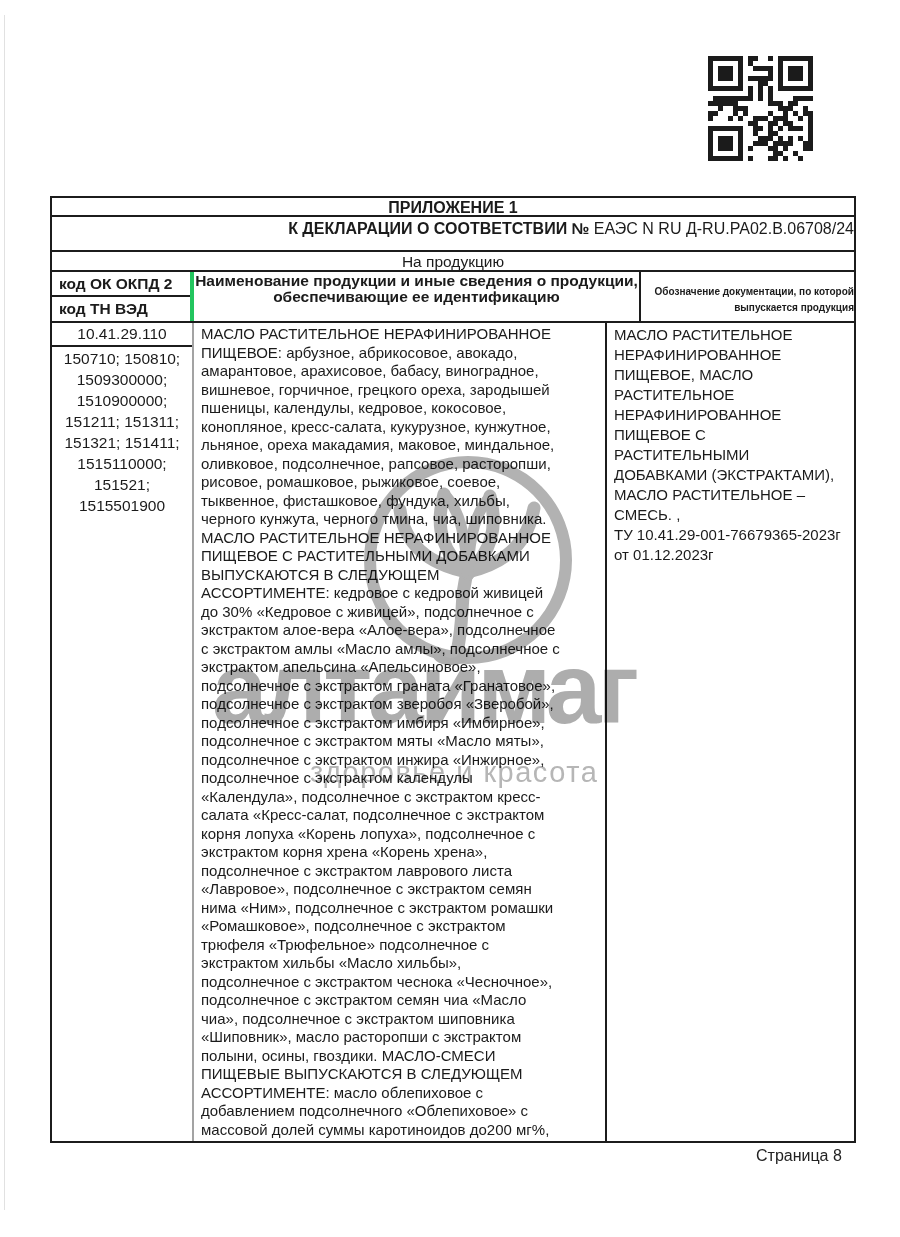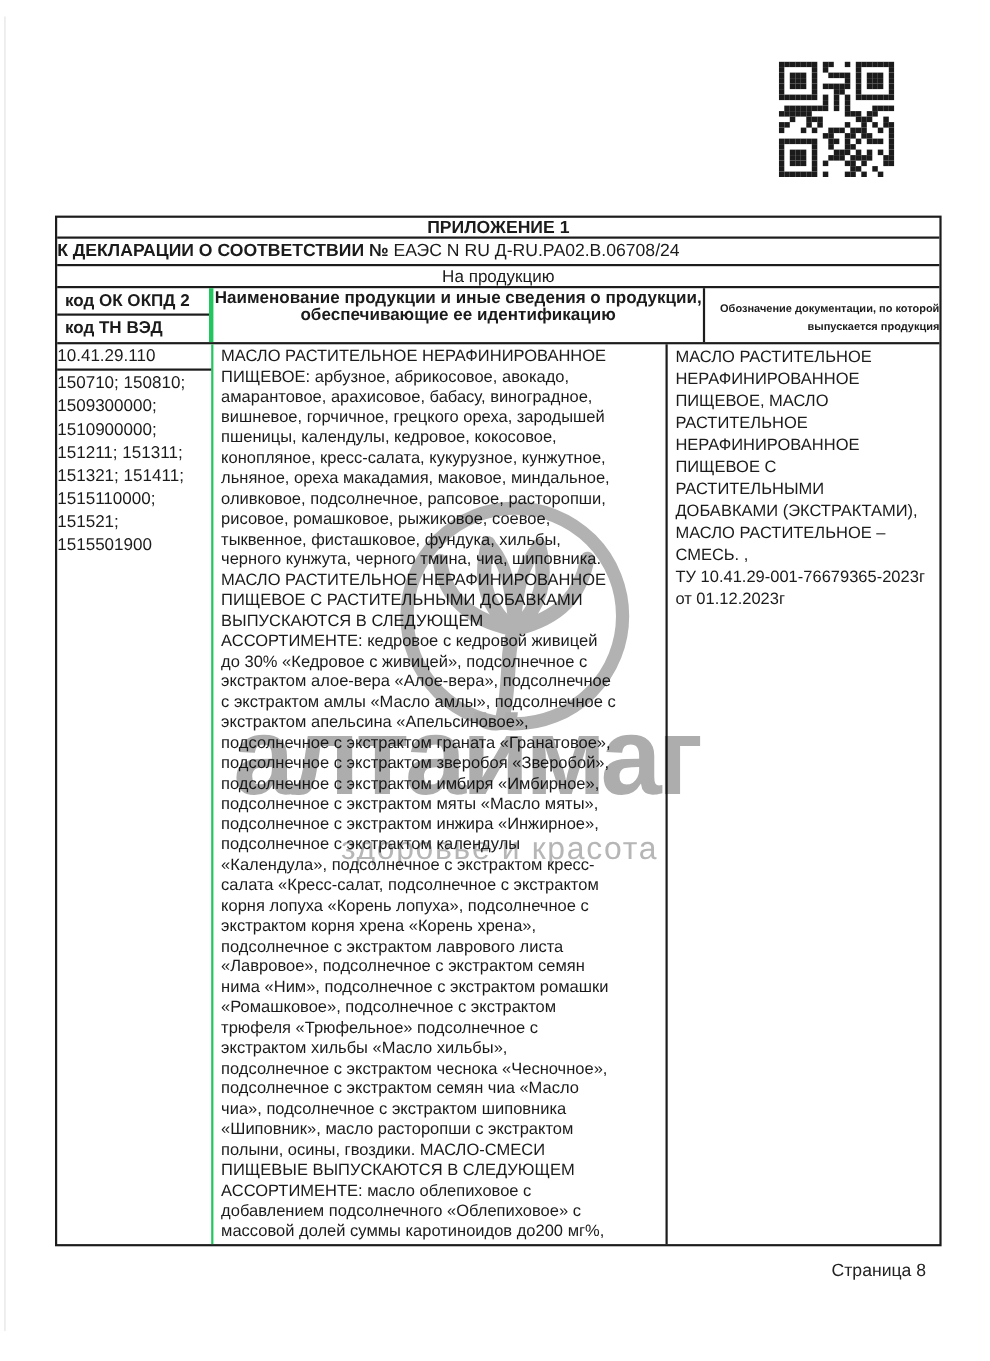--- a/index.html
+++ b/index.html
@@ -25,41 +25,41 @@
     box-sizing:border-box;
     background:transparent;
   }
   .t-row{box-sizing:border-box;}
   .t-title{
     height:19px;line-height:19px;text-align:center;
     font-weight:bold;font-size:16px;
     border-bottom:2px solid #1c1c1c;
   }
   .t-subtitle{
-    height:25px;line-height:23px;text-align:left;font-size:16px;
+    height:35px;line-height:23px;text-align:right;font-size:16px;
     border-bottom:2px solid #1c1c1c;white-space:nowrap;
   }
   .t-subtitle .lbl{font-weight:bold;}
   .t-scope{
     height:20px;line-height:20px;text-align:center;font-size:15.5px;
     border-bottom:2px solid #1c1c1c;
   }
   .t-colheads{
     display:flex;height:49px;
     border-bottom:2px solid #1c1c1c;
     font-weight:bold;
   }
   .ch1{width:142px;border-right:4px solid #22c55e;box-sizing:border-box;font-size:15.5px;}
   .ch1 .sub{height:23px;line-height:23px;padding-left:7px;box-sizing:border-box;}
   .ch1 .sub.first{border-bottom:2px solid #1c1c1c;height:25px;line-height:24px;}
   .ch2{width:447px;border-right:2px solid #1c1c1c;box-sizing:border-box;
        font-size:15.5px;line-height:16.3px;text-align:center;padding-top:1px;}
   .ch3{flex:1;font-size:10px;line-height:16.3px;text-align:right;padding-top:12px;}
   .t-body{display:flex;height:818px;}
-  .b1{width:142px;border-right:2px solid #22c55e;box-sizing:border-box;text-align:left;}
+  .b1{width:142px;border-right:2px solid #a3a3a3;box-sizing:border-box;text-align:center;}
   .b1 .okpd{height:22px;line-height:21px;font-size:15.5px;border-bottom:2px solid #1c1c1c;}
   .b1 .tnved{font-size:15.5px;line-height:21px;padding-top:1px;white-space:pre-line;}
   .b2{width:413px;border-right:2px solid #1c1c1c;box-sizing:border-box;
       font-size:15px;line-height:18.5px;padding:2px 4px 0 7px;white-space:pre-line;}
   .b3{flex:1;font-size:15px;line-height:20px;padding:2px 2px 0 7px;white-space:pre-line;}
   
   .watermark{
     position:absolute;left:0;top:0;width:900px;height:1237px;
     pointer-events:none;mix-blend-mode:multiply;
   }

